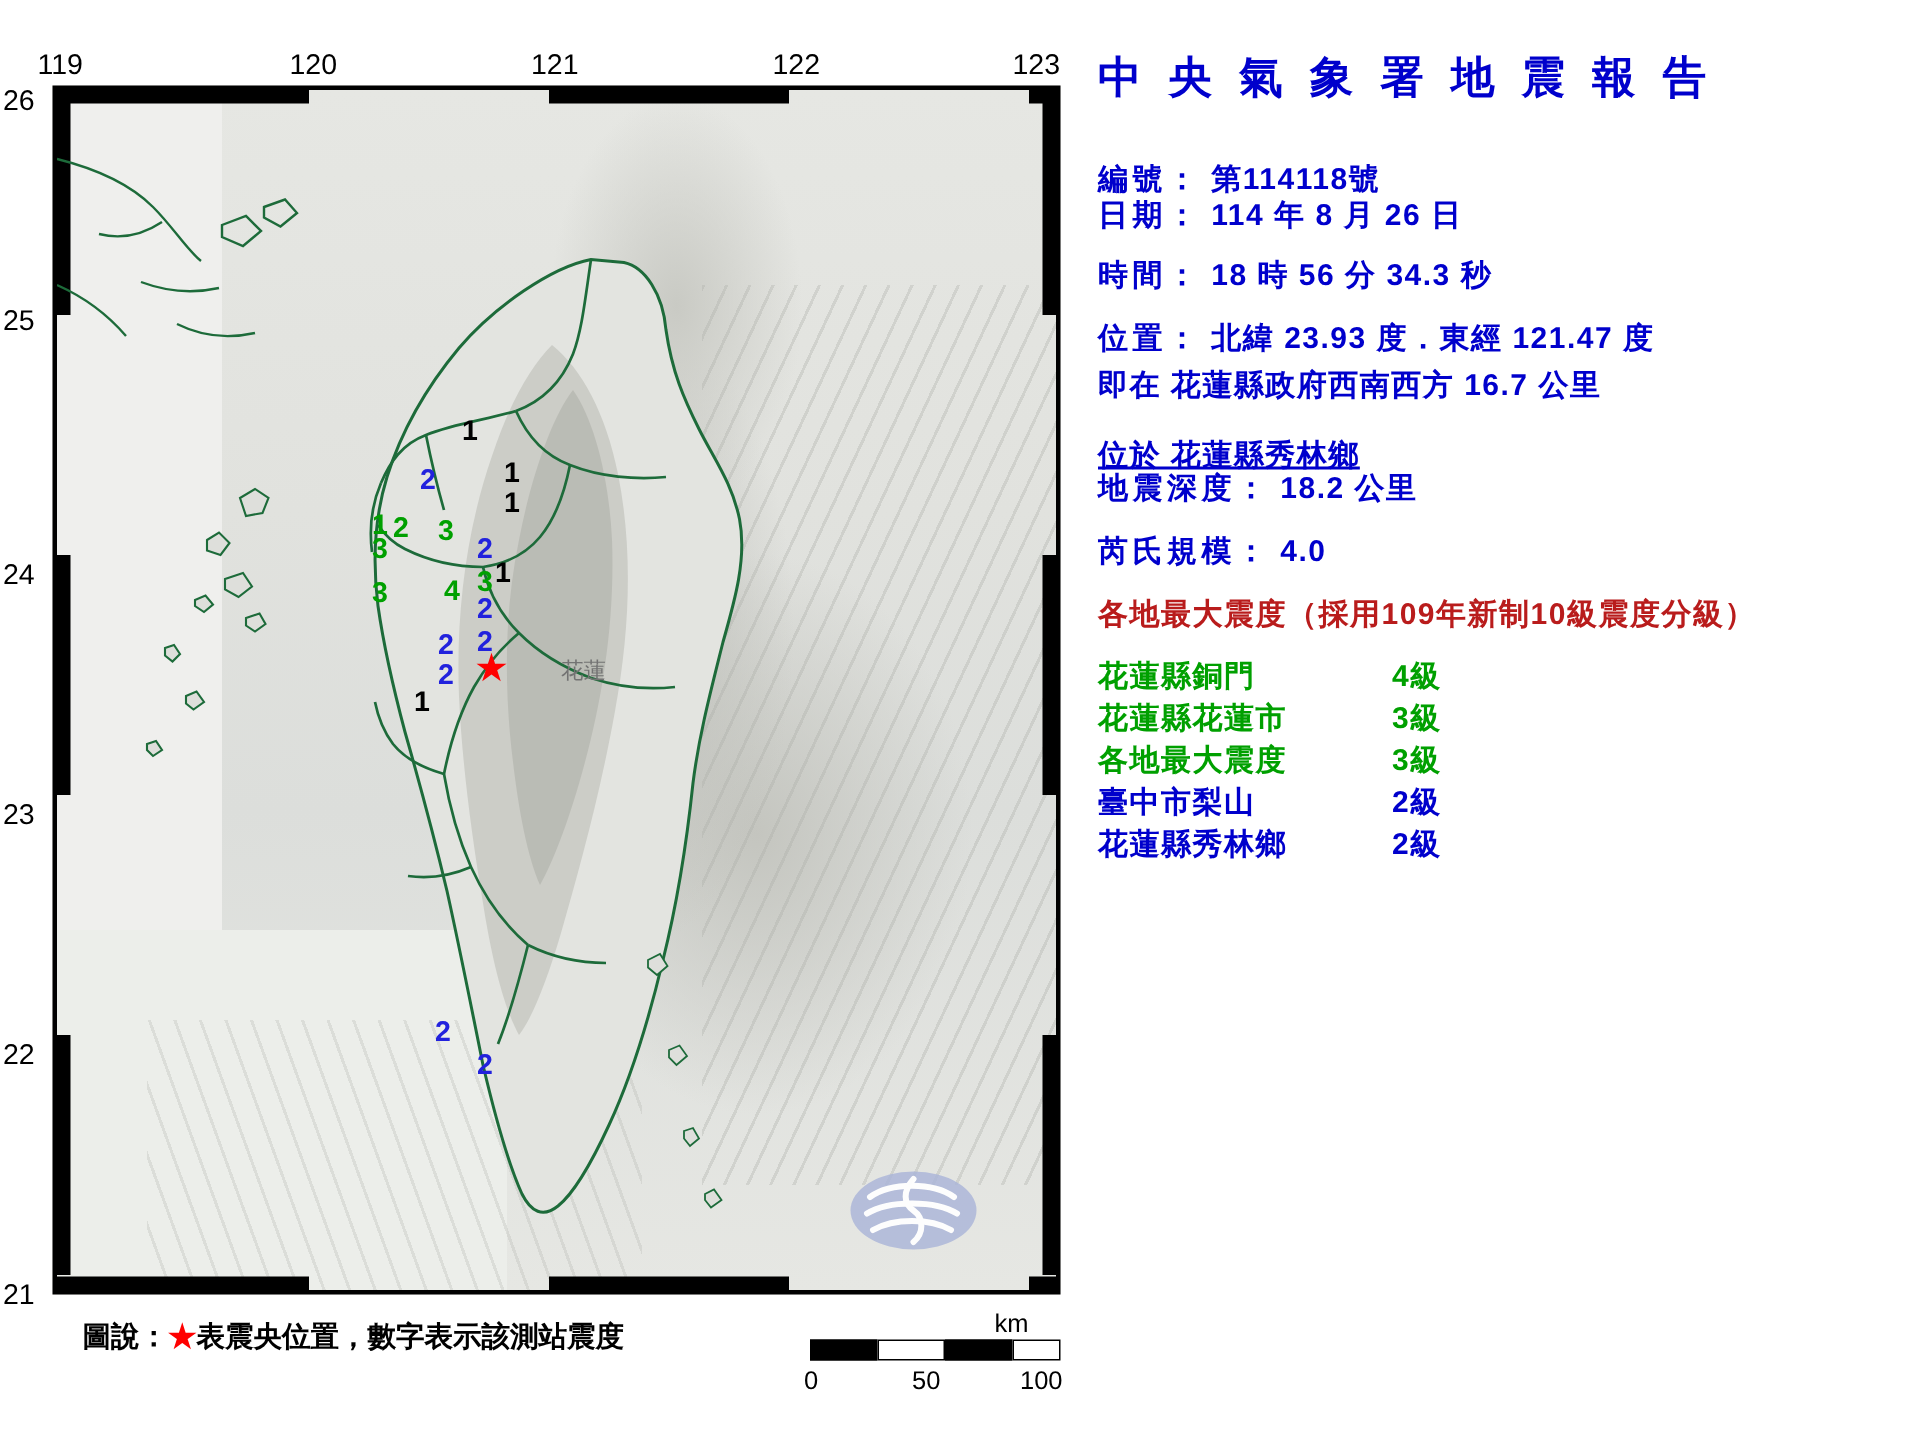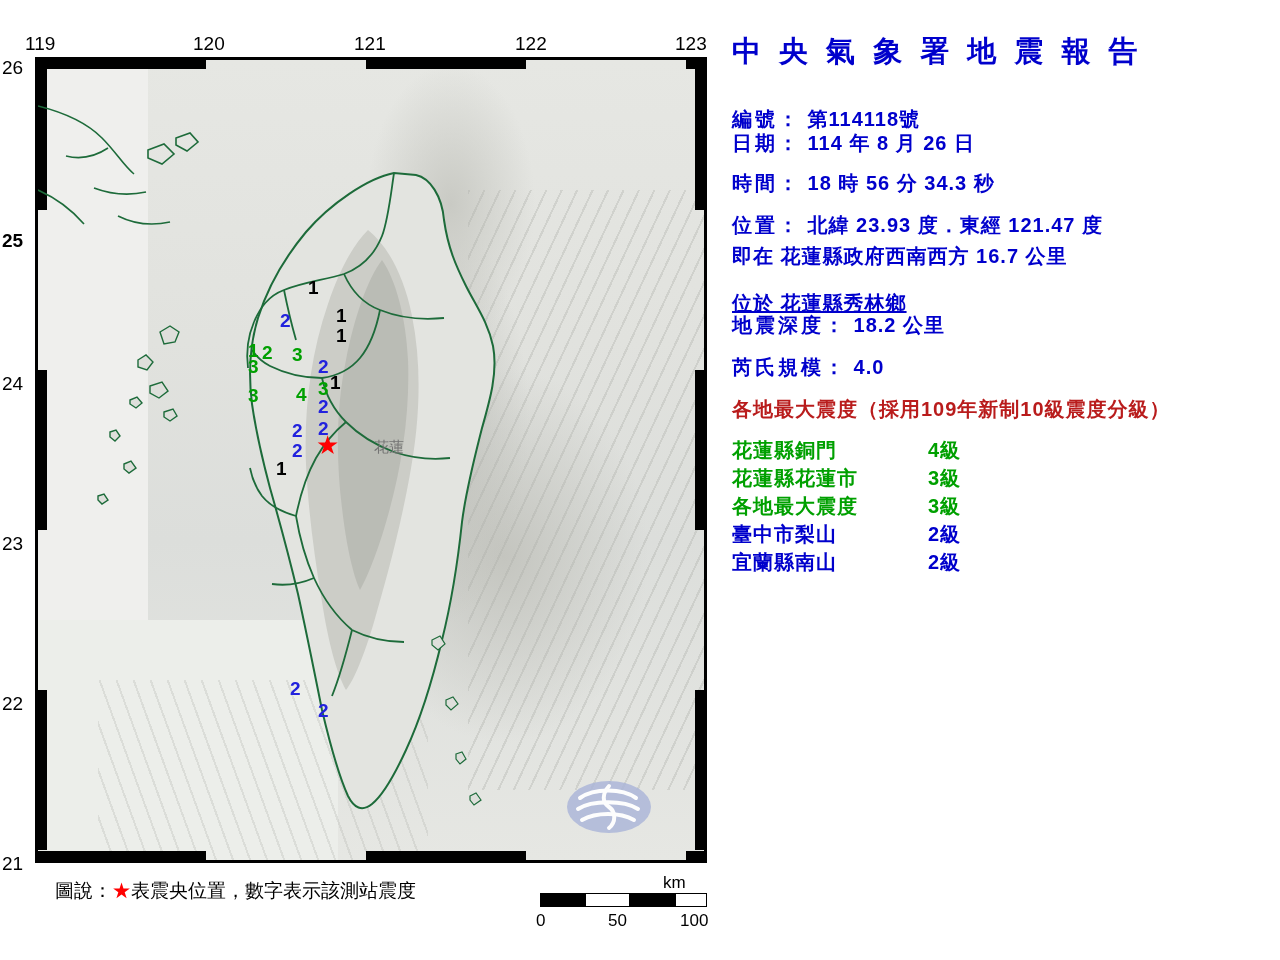--- a/index.html
+++ b/index.html
@@ -43,21 +43,21 @@
   .i-green{color:#00a000;}
   .i-blue{color:#2222dd;}
   .i-black{color:#000;}
   .city-label{position:absolute;font-size:15px;color:#737373;font-weight:normal;}
   #epicenter{position:absolute;font-size:26px;color:#ff0000;line-height:1;}
 
   
   #cwa-logo{position:absolute;right:52px;bottom:22px;width:86px;height:62px;opacity:.95;}
 
   
-  #legend{position:absolute;left:55px;top:878px;font-size:19px;color:#000;white-space:nowrap;font-weight:normal;}
+  #legend{position:absolute;left:55px;top:878px;font-size:19px;color:#000;white-space:nowrap;font-weight:bold;}
   #legend .star{color:#ff0000;font-size:19px;}
   #scalebar{position:absolute;left:540px;top:893px;width:170px;height:44px;}
   .sb-seg{position:absolute;top:0;height:14px;border:1px solid #000;box-sizing:border-box;}
   .sb-txt{position:absolute;top:18px;font-size:17px;color:#000;}
   #km-label{position:absolute;left:663px;top:873px;font-size:17px;color:#000;}
 
   
   #report{position:absolute;left:726px;top:0;width:554px;height:960px;}
   #report-title{
     position:absolute;left:6px;top:32px;font-size:29px;font-weight:bold;color:#0000cc;
@@ -78,21 +78,21 @@
 
 <div id="map-panel">
 
   <div class="lon-label" style="left:25px;top:33px;">119</div>
   <div class="lon-label" style="left:193px;top:33px;">120</div>
   <div class="lon-label" style="left:354px;top:33px;">121</div>
   <div class="lon-label" style="left:515px;top:33px;">122</div>
   <div class="lon-label" style="left:675px;top:33px;">123</div>
 
   <div class="lat-label" style="left:2px;top:57px;">26</div>
-  <div class="lat-label" style="left:2px;top:230px;font-weight:bold;">25</div>
+  <div class="lat-label" style="left:2px;top:204px;">25</div>
   <div class="lat-label" style="left:2px;top:373px;">24</div>
   <div class="lat-label" style="left:2px;top:533px;">23</div>
   <div class="lat-label" style="left:2px;top:693px;">22</div>
   <div class="lat-label" style="left:2px;top:853px;">21</div>
 
   <div id="map-frame">
     <div id="terrain"></div>
 
     <div class="sea" style="left:0;top:0;width:110px;height:806px;background:#efefed;"></div>
     <div class="sea" style="left:0;top:560px;width:300px;height:246px;background:#eceeea;"></div>
@@ -258,17 +258,17 @@
       </div>
       <div class="inten-row" style="top: 493px; left: 0px;">
         <span class="inten-name c-green" style="position: absolute;">各地最大震度</span>
         <span class="inten-val c-green" style="position: absolute;">3級</span>
       </div>
       <div class="inten-row" style="top: 521px; left: 0px;">
         <span class="inten-name c-blue" style="position: absolute;">臺中市梨山</span>
         <span class="inten-val c-blue" style="position: absolute;">2級</span>
       </div>
       <div class="inten-row" style="top: 549px; left: 0px;">
-        <span class="inten-name c-blue" style="position: absolute;">宜蘭縣南山</span>
+        <span class="inten-name c-blue" style="position: absolute;">花蓮縣秀林鄉</span>
         <span class="inten-val c-blue" style="position: absolute;">2級</span>
       </div>
     </div>
 </div>
 
 </body></html>

